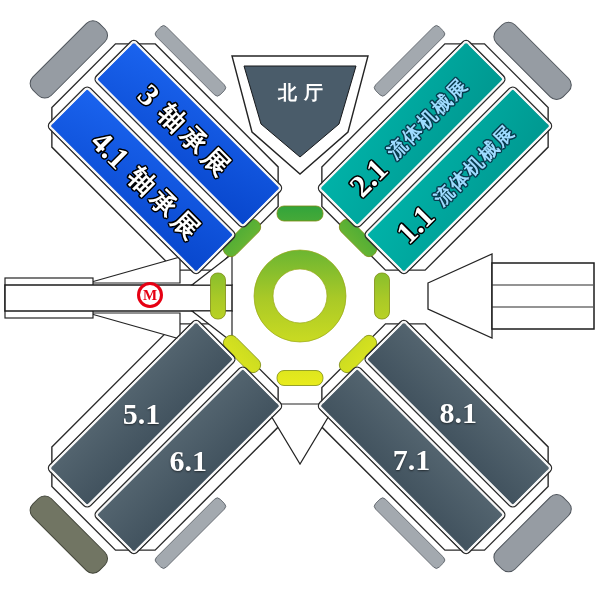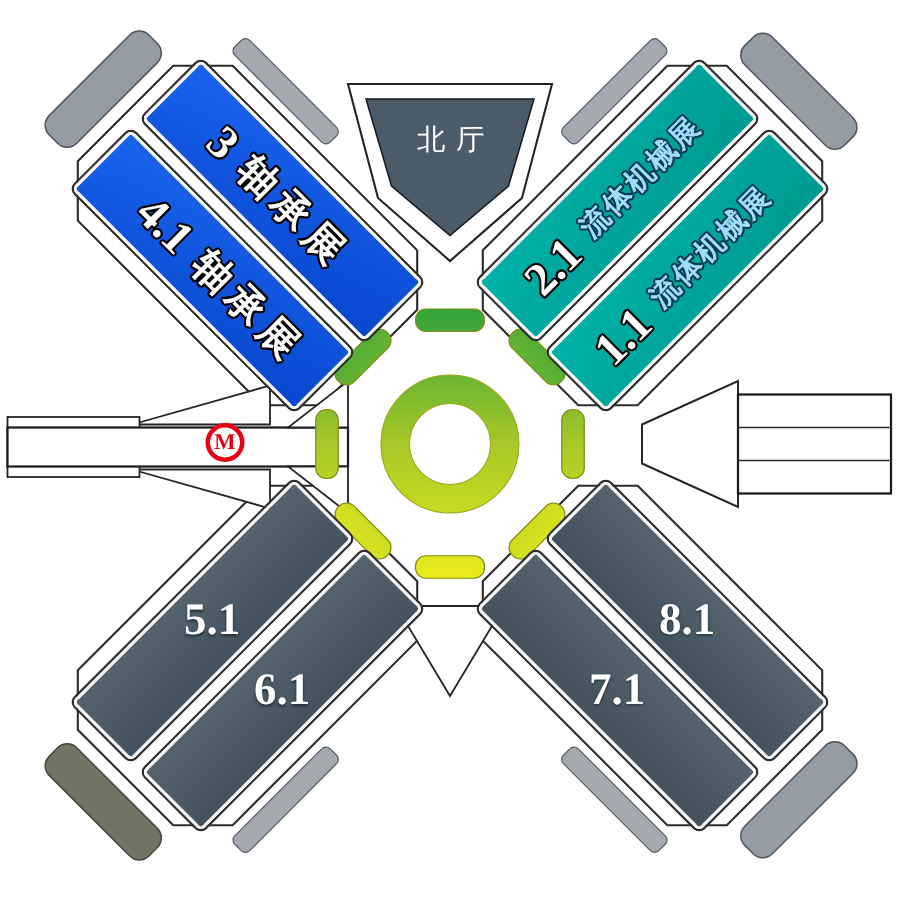--- a/index.html
+++ b/index.html
@@ -48,21 +48,21 @@
                 1.1px 1.1px #000,-1.1px -1.1px #000,1.1px -1.1px #000,-1.1px 1.1px #000;
   }
   .outline-teal {
     text-shadow:1.4px 0 #083c4e,-1.4px 0 #083c4e,0 1.4px #083c4e,0 -1.4px #083c4e,
                 1px 1px #083c4e,-1px -1px #083c4e,1px -1px #083c4e,-1px 1px #083c4e;
   }
 
   
   .north-label {
     position:absolute; left:300px; top:80px; transform:translateX(-50%);
-    color:#ffffff; font-size:19px; font-weight:400; letter-spacing:7px;
+    color:#ffffff; font-size:19px; font-weight:700; letter-spacing:7px;
     margin-left:4px; white-space:nowrap;
   }
 
   
   .metro {
     position:absolute; left:137px; top:282px; width:26px; height:26px;
     box-sizing:border-box; background:#ffffff;
     border:3px solid #e60013; border-radius:50%;
     display:flex; align-items:center; justify-content:center;
   }

